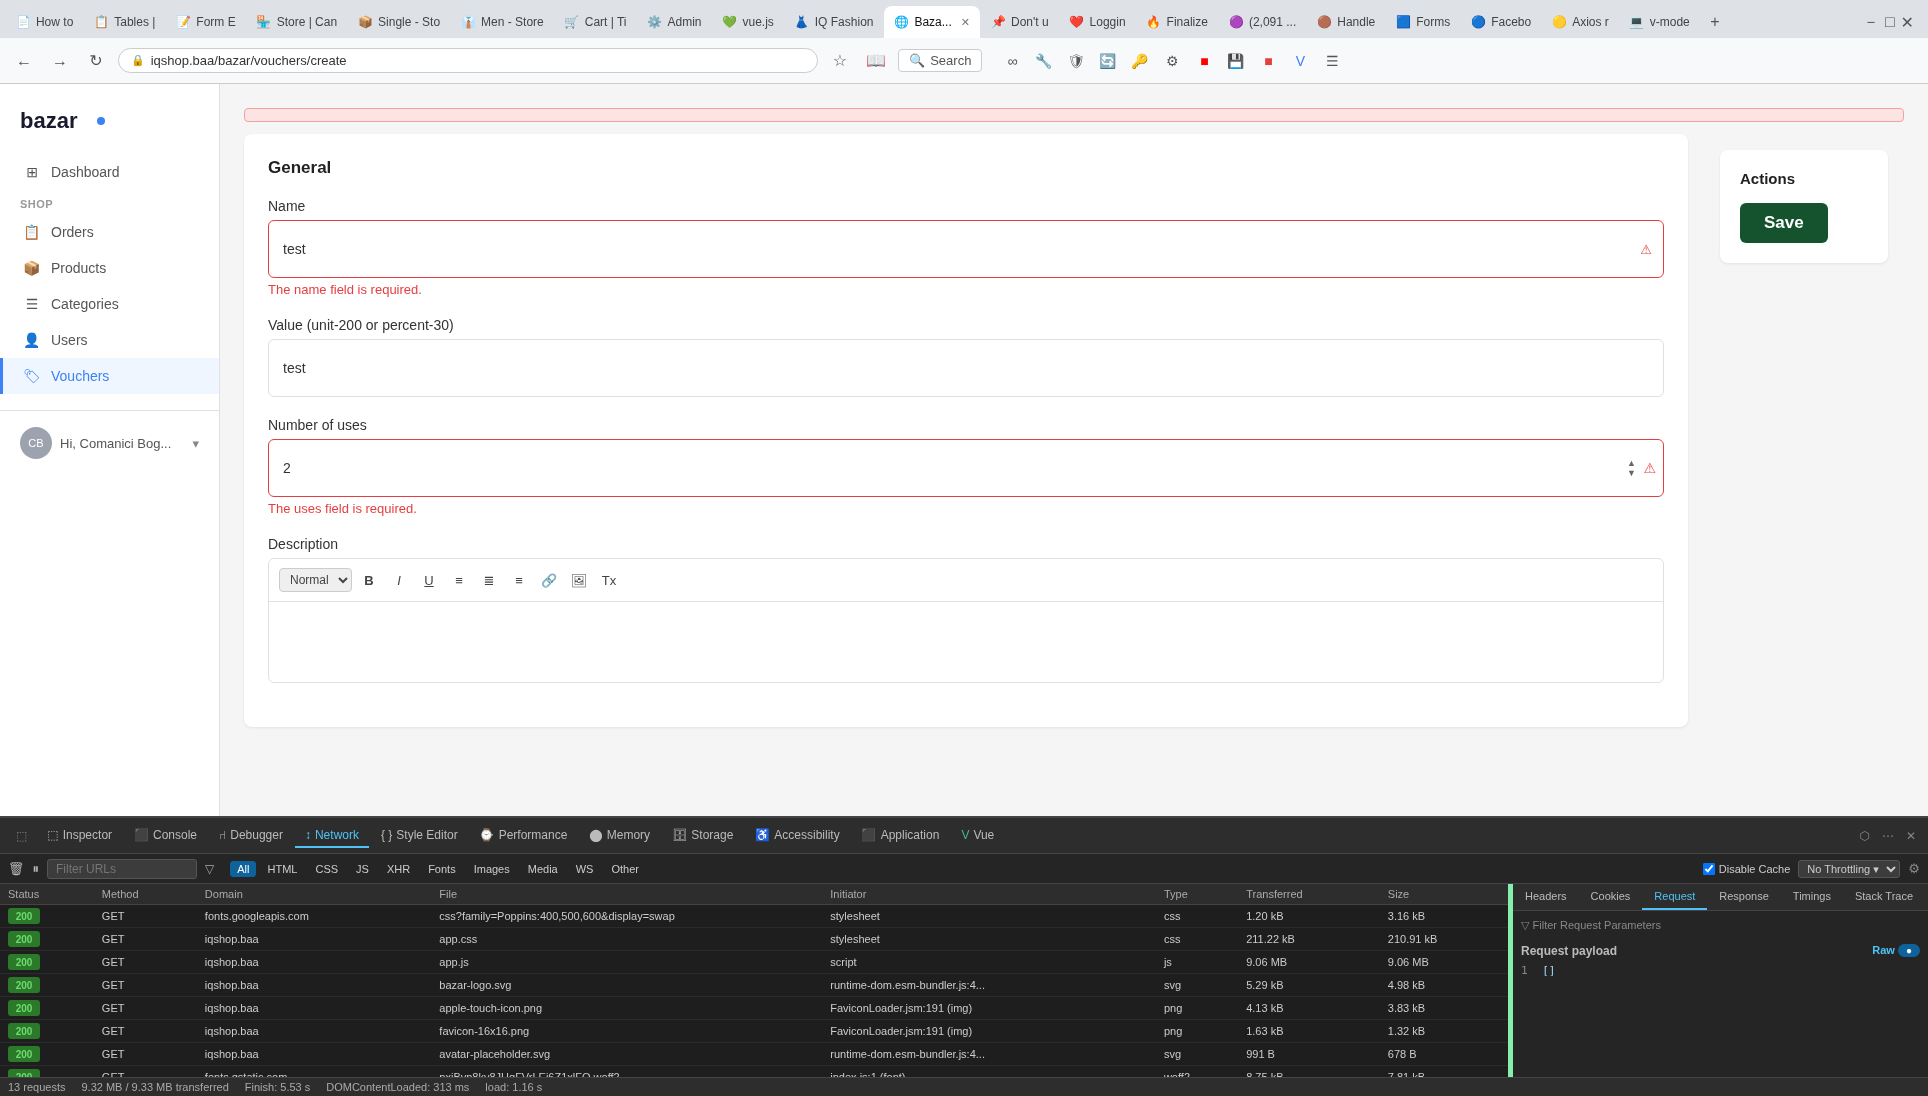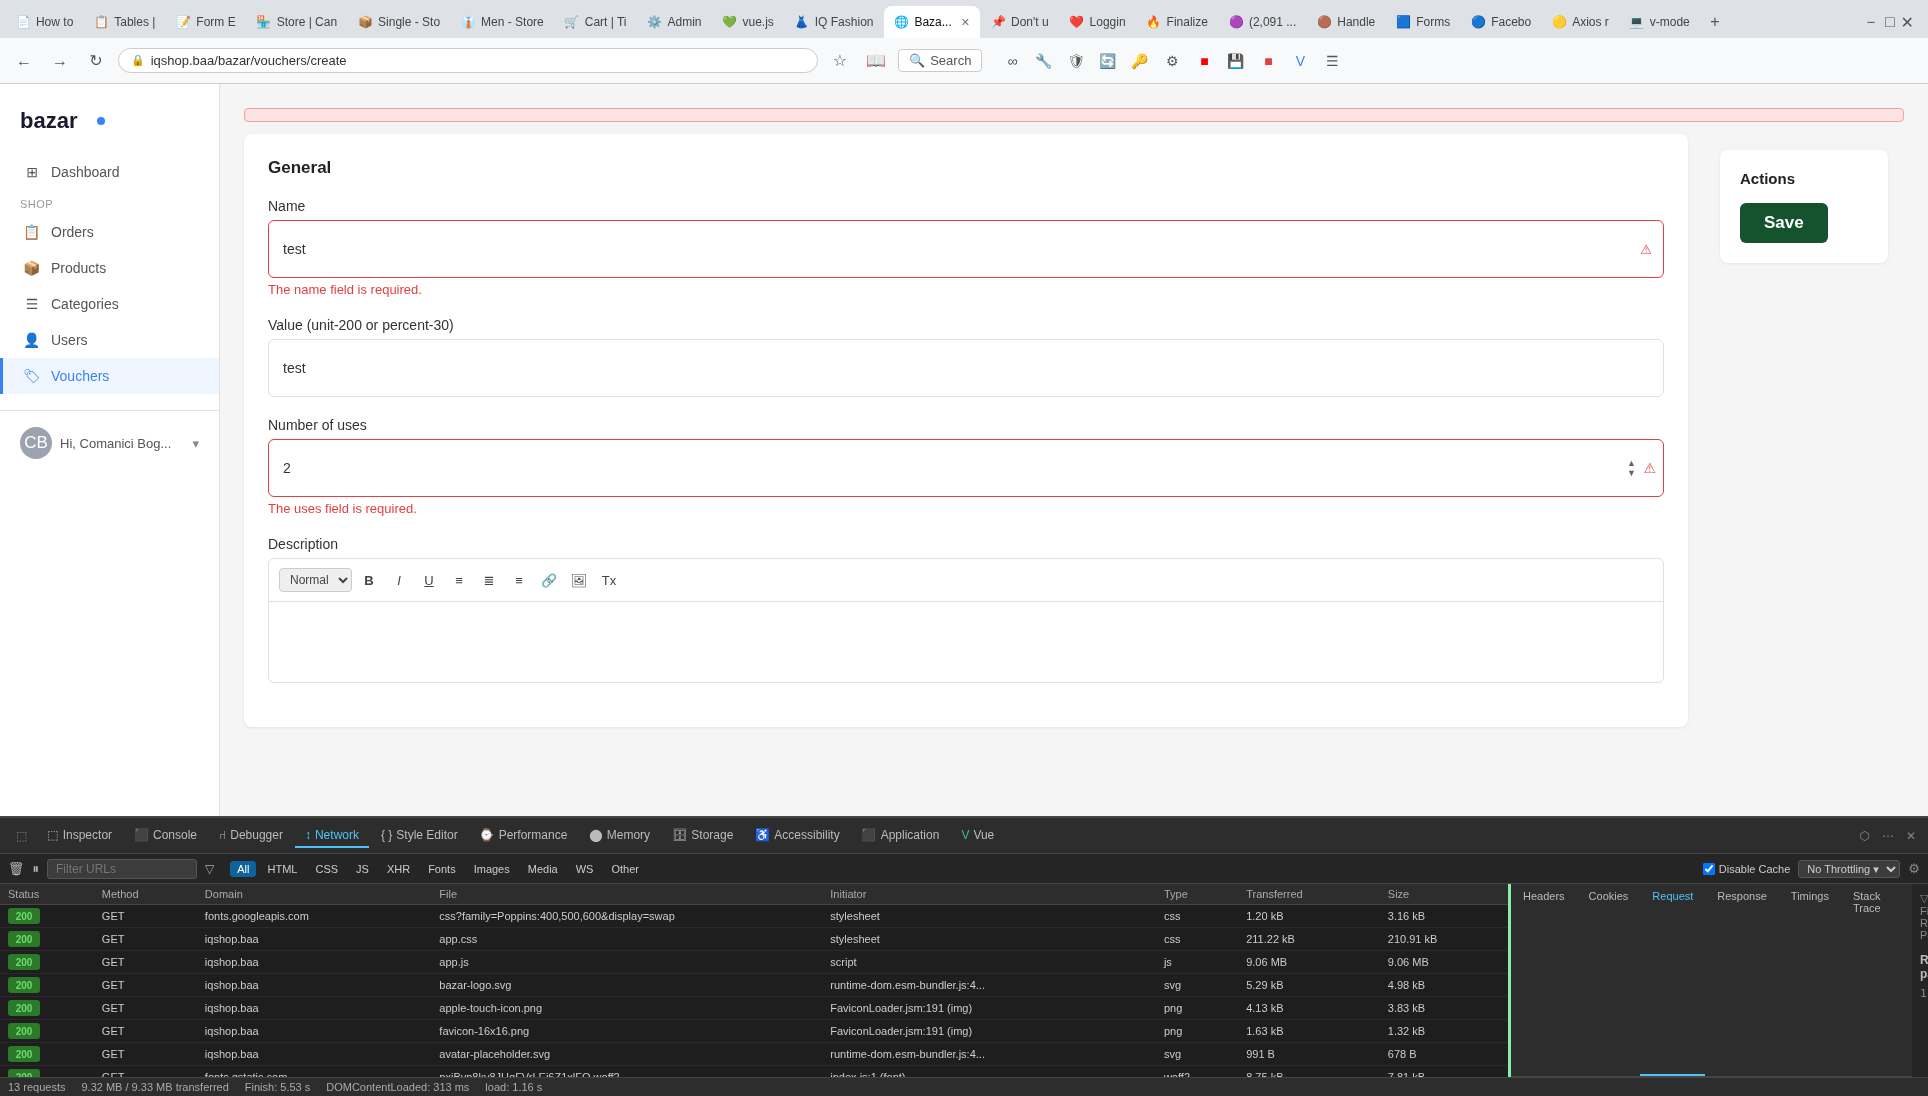--- a/index.html
+++ b/index.html
@@ -19,26 +19,26 @@
     .toolbar-icon { width: 28px; height: 28px; display: flex; align-items: center; justify-content: center; border-radius: 50%; cursor: pointer; font-size: 14px; color: #555; }
 
     
     .main-container { display: flex; height: calc(1096px - 84px - 280px); background: #f5f5f5; }
 
     
     .sidebar { width: 220px; background: #fff; border-right: 1px solid #e0e0e0; padding: 16px 0; flex-shrink: 0; overflow-y: auto; }
     .logo { padding: 8px 20px 20px; display: flex; align-items: center; gap: 18px; }
     .logo-text { font-size: 22px; font-weight: 700; color: #1a1a2e; }
     .logo-dot { width: 8px; height: 8px; background: #3b82f6; border-radius: 50%; display: inline-block; margin-left: 2px; }
-    .sidebar-section-label { font-size: 11px; font-weight: 400; color: #999; text-transform: uppercase; padding: 8px 20px 4px; letter-spacing: 0.5px; }
+    .sidebar-section-label { font-size: 11px; font-weight: 700; color: #999; text-transform: uppercase; padding: 8px 20px 4px; letter-spacing: 0.5px; }
     .sidebar-item { display: flex; align-items: center; gap: 10px; padding: 10px 20px; cursor: pointer; color: #555; font-size: 14px; border-left: 3px solid transparent; }
     .sidebar-item.active { background: #eff6ff; color: #3b82f6; border-left-color: #3b82f6; }
     .sidebar-icon { width: 18px; text-align: center; font-size: 14px; }
     .user-section { padding: 16px 20px; border-top: 1px solid #e0e0e0; margin-top: 16px; display: flex; align-items: center; gap: 8px; }
-    .avatar-small { width: 32px; height: 32px; border-radius: 50%; background: #9ca3af; display: flex; align-items: center; justify-content: center; color: #fff; font-size: 17px; }
+    .avatar-small { width: 32px; height: 32px; border-radius: 50%; background: #9ca3af; display: flex; align-items: center; justify-content: center; color: #fff; font-size: 11px; }
 
     
     .page-content { flex: 1; overflow-y: auto; padding: 24px; }
     .top-pink-bar { background: #fce4e4; border: 1px solid #f5a0a0; padding: 8px 16px; margin-bottom: 16px; border-radius: 4px; color: #c00; font-size: 13px; }
     .content-card { background: #fff; border-radius: 8px; padding: 24px; margin-bottom: 16px; box-shadow: 0 1px 3px rgba(0,0,0,0.08); }
     .card-title { font-size: 17px; font-weight: 600; color: #222; margin-bottom: 20px; }
     .form-label { font-size: 14px; color: #333; margin-bottom: 6px; font-weight: 500; }
     .form-input { width: 100%; border: 1.5px solid #e0e0e0; border-radius: 6px; padding: 20px 14px; font-size: 14px; color: #333; outline: none; }
     .form-input.error { border-color: #e53e3e; }
     .error-msg { color: #e53e3e; font-size: 13px; margin-top: 4px; }
@@ -81,21 +81,21 @@
     
     .network-content { display: flex; flex: 1; overflow: hidden; }
     .network-table-area { flex: 1; overflow: auto; }
     .network-table { width: 100%; border-collapse: collapse; font-size: 11px; }
     .network-table th { background: #2d2d2d; color: #aaa; padding: 4px 8px; text-align: left; border-bottom: 1px solid #444; position: sticky; top: 0; font-weight: 500; font-size: 11px; white-space: nowrap; }
     .network-table td { padding: 3px 8px; color: #ccc; border-bottom: 1px solid #2a2a2a; white-space: nowrap; overflow: hidden; text-overflow: ellipsis; max-width: 200px; }
     .status-200 { display: inline-flex; align-items: center; justify-content: center; width: 32px; height: 16px; background: #2a7a2a; color: #6fda6f; border-radius: 3px; font-size: 10px; font-weight: 600; }
     .method-get { color: #4fc3f7; }
 
     
-    .request-panel { width: 420px; background: #252526; border-left: 3px solid #86efac; display: flex; overflow: hidden; }
+    .request-panel { width: 420px; background: #252526; border-left: 5px solid #86efac; display: flex; flex-direction: column; overflow: hidden; }
     .request-tabs { display: flex; background: #2d2d2d; border-bottom: 1px solid #444; }
     .request-tab { padding: 6px 12px; font-size: 11px; color: #bbb; cursor: pointer; border-bottom: 2px solid transparent; }
     .request-tab.active { color: #4fc3f7; border-bottom-color: #4fc3f7; }
     .request-panel-content { flex: 1; overflow-y: auto; padding: 8px; }
     .filter-label { font-size: 11px; color: #888; margin-bottom: 4px; }
     .payload-label { font-size: 12px; color: #bbb; font-weight: 600; margin-bottom: 4px; display: flex; justify-content: space-between; }
     .raw-btn { color: #4fc3f7; font-size: 11px; cursor: pointer; }
     .raw-badge { background: #0e639c; color: #fff; border-radius: 10px; padding: 1px 8px; font-size: 10px; }
 
     

